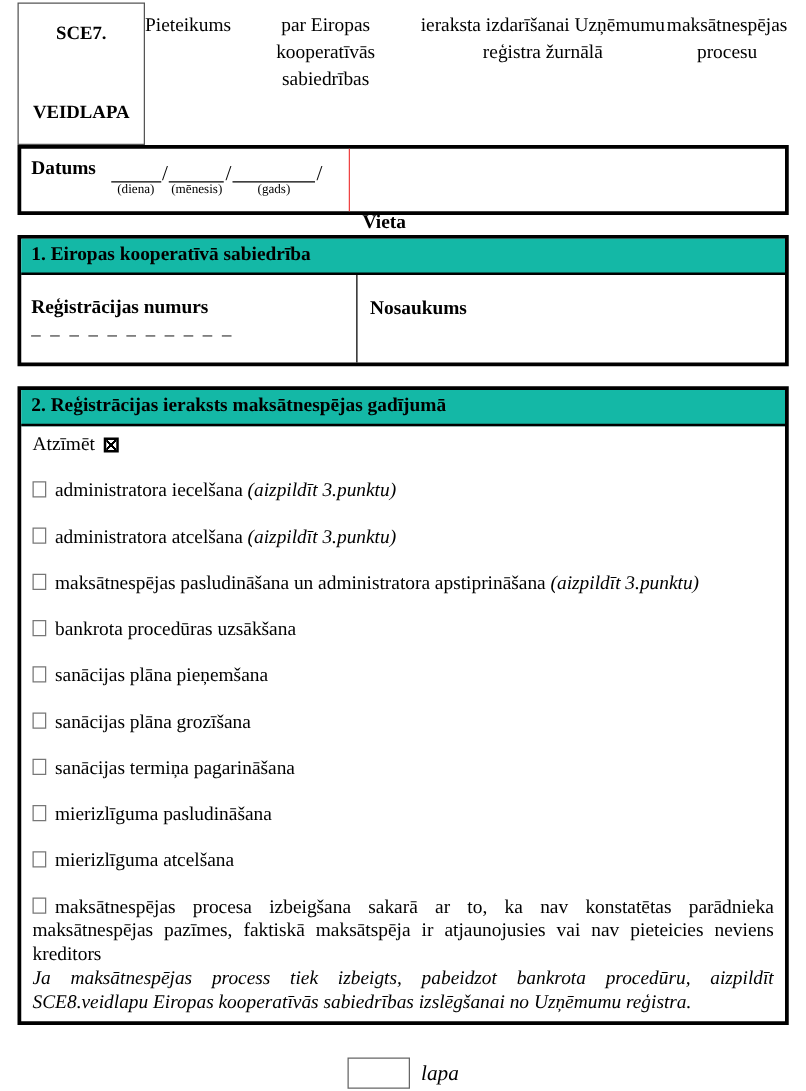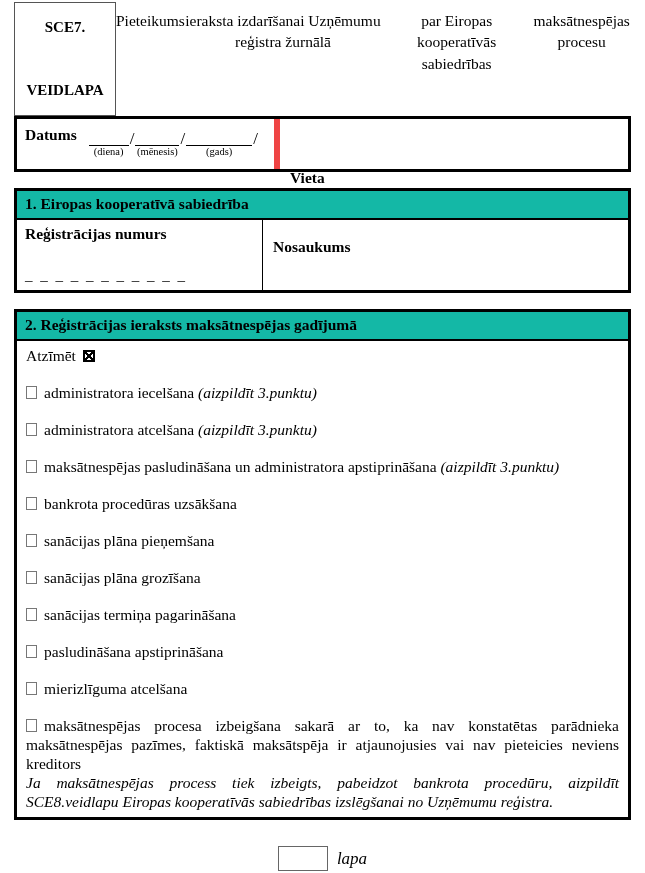--- a/index.html
+++ b/index.html
@@ -25,41 +25,41 @@
   .title-block {
     flex:1; display:flex; flex-direction:row; justify-content:center;
     text-align:center; font-weight:normal; font-size:15.5px; line-height:1.38;
     padding-top:8px;
   }
 
   
   .date-table {
     display:flex; border:3px solid #000; height:56px; margin-top:0;
   }
-  .datums-cell { width:263px; border-right:6px solid #ef4444; padding:7px 0 0 8px; flex:none; }
+  .datums-cell { width:263px; border-right:1px solid #ef4444; padding:7px 0 0 8px; flex:none; }
   .vieta-cell { flex:1; padding:7px 0 0 10px;margin-top:43px; }
   .bold-label { font-weight:bold; font-size:15.5px; }
   .date-entry { display:inline-flex; align-items:flex-start; margin-left:8px; vertical-align:top; }
   .date-seg { display:inline-flex; flex-direction:column; align-items:flex-start; }
   .seg-top { display:flex; align-items:flex-end; height:20px; }
   .seg-line { display:inline-block; border-bottom:1px solid #000; height:18px; }
   .slash { font-size:17px; line-height:14px; padding:0 1px; }
   .seg-label { font-size:10.5px; line-height:12px; text-align:center; width:100%; margin-top:0; }
 
   
   .section { border:3px solid #000; margin-top:16px; }
   .section-header {
     background:#14b8a6;
     font-weight:bold; font-size:15.5px;
     padding:4px 8px 5px 8px;
     border-bottom:2px solid #000;
   }
   .s1-body { display:flex; height:70px; }
-  .s1-left { width:246px; border-right:1px solid #000; padding:5px 8px 6px 8px;
-             display:flex; flex-direction:column; justify-content:space-between; flex:none; }
+  .s1-left { width:269px; border-right:1px solid #000; padding:5px 8px 6px 8px;
+             display:flex; flex-direction:column; justify-content:center; flex:none; }
   .s1-right { flex:1; padding:18px 10px; }
   .dashes { font-size:15px; letter-spacing:2px; white-space:nowrap; }
 
   .s2-body { padding:6px 9px 6px 9px; font-size:15.5px; }
   .atzimet-line { display:flex; align-items:center; gap:7px; margin-bottom:8px; }
   .cbx {
     display:inline-block; width:12px; height:12px; border:2px solid #000;
     background:
       linear-gradient(to top right, transparent 43%, #000 43%, #000 57%, transparent 57%),
       linear-gradient(to bottom right, transparent 43%, #000 43%, #000 57%, transparent 57%);
@@ -91,22 +91,22 @@
 
 <div class="page">
 
   <div class="header-row">
     <div class="form-code-box">
       <span>SCE7.</span>
       <span>VEIDLAPA</span>
     </div>
     <div class="title-block">
       <span>Pieteikums</span>
+      <span>par Eiropas kooperatīvās sabiedrības</span>
       <span>ieraksta izdarīšanai Uzņēmumu reģistra žurnālā</span>
-      <span>par Eiropas kooperatīvās sabiedrības</span>
       <span>maksātnespējas procesu</span>
     </div>
   </div>
 
   <div class="date-table">
     <div class="datums-cell">
       <span class="bold-label">Datums</span>
       <span class="date-entry">
         <span class="date-seg">
           <span class="seg-top">
@@ -180,21 +180,21 @@
 
       <div class="opt">
         <span class="cb"></span><span>sanācijas plāna grozīšana</span>
       </div>
 
       <div class="opt">
         <span class="cb"></span><span>sanācijas termiņa pagarināšana</span>
       </div>
 
       <div class="opt">
-        <span class="cb"></span><span>pasludināšana apstiprināšana</span>
+        <span class="cb"></span><span>mierizlīguma pasludināšana</span>
       </div>
 
       <div class="opt">
         <span class="cb"></span><span>mierizlīguma atcelšana</span>
       </div>
 
       <div class="opt opt-long">
         <span class="cb"></span><span>maksātnespējas procesa izbeigšana sakarā ar to, ka nav konstatētas parādnieka maksātnespējas pazīmes, faktiskā maksātspēja ir atjaunojusies vai nav pieteicies neviens kreditors</span>
       </div>
 

